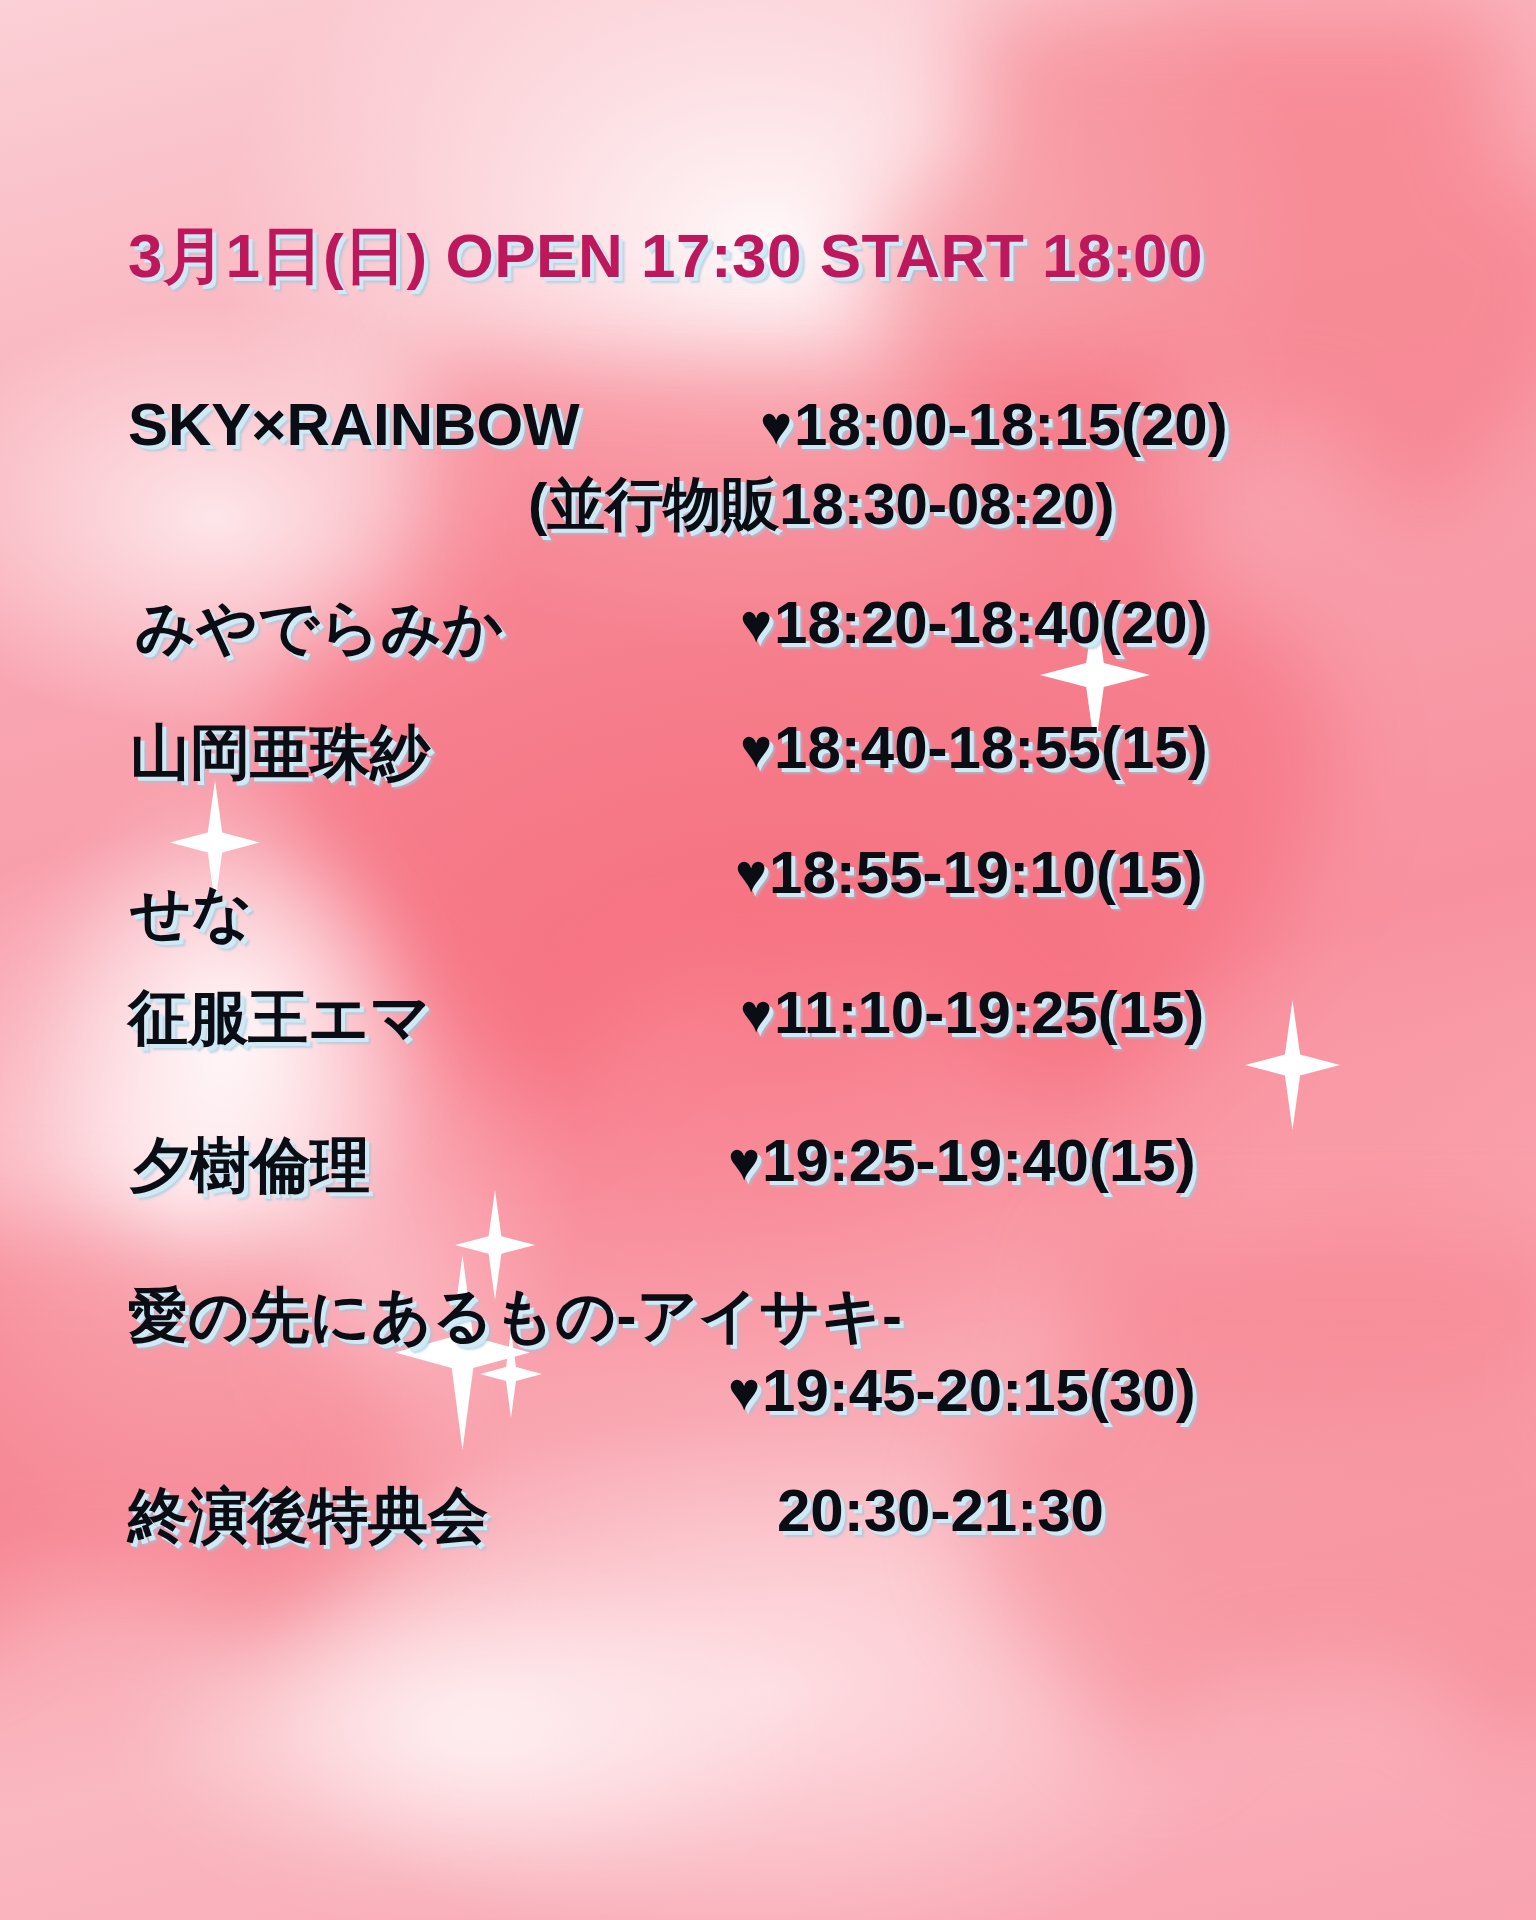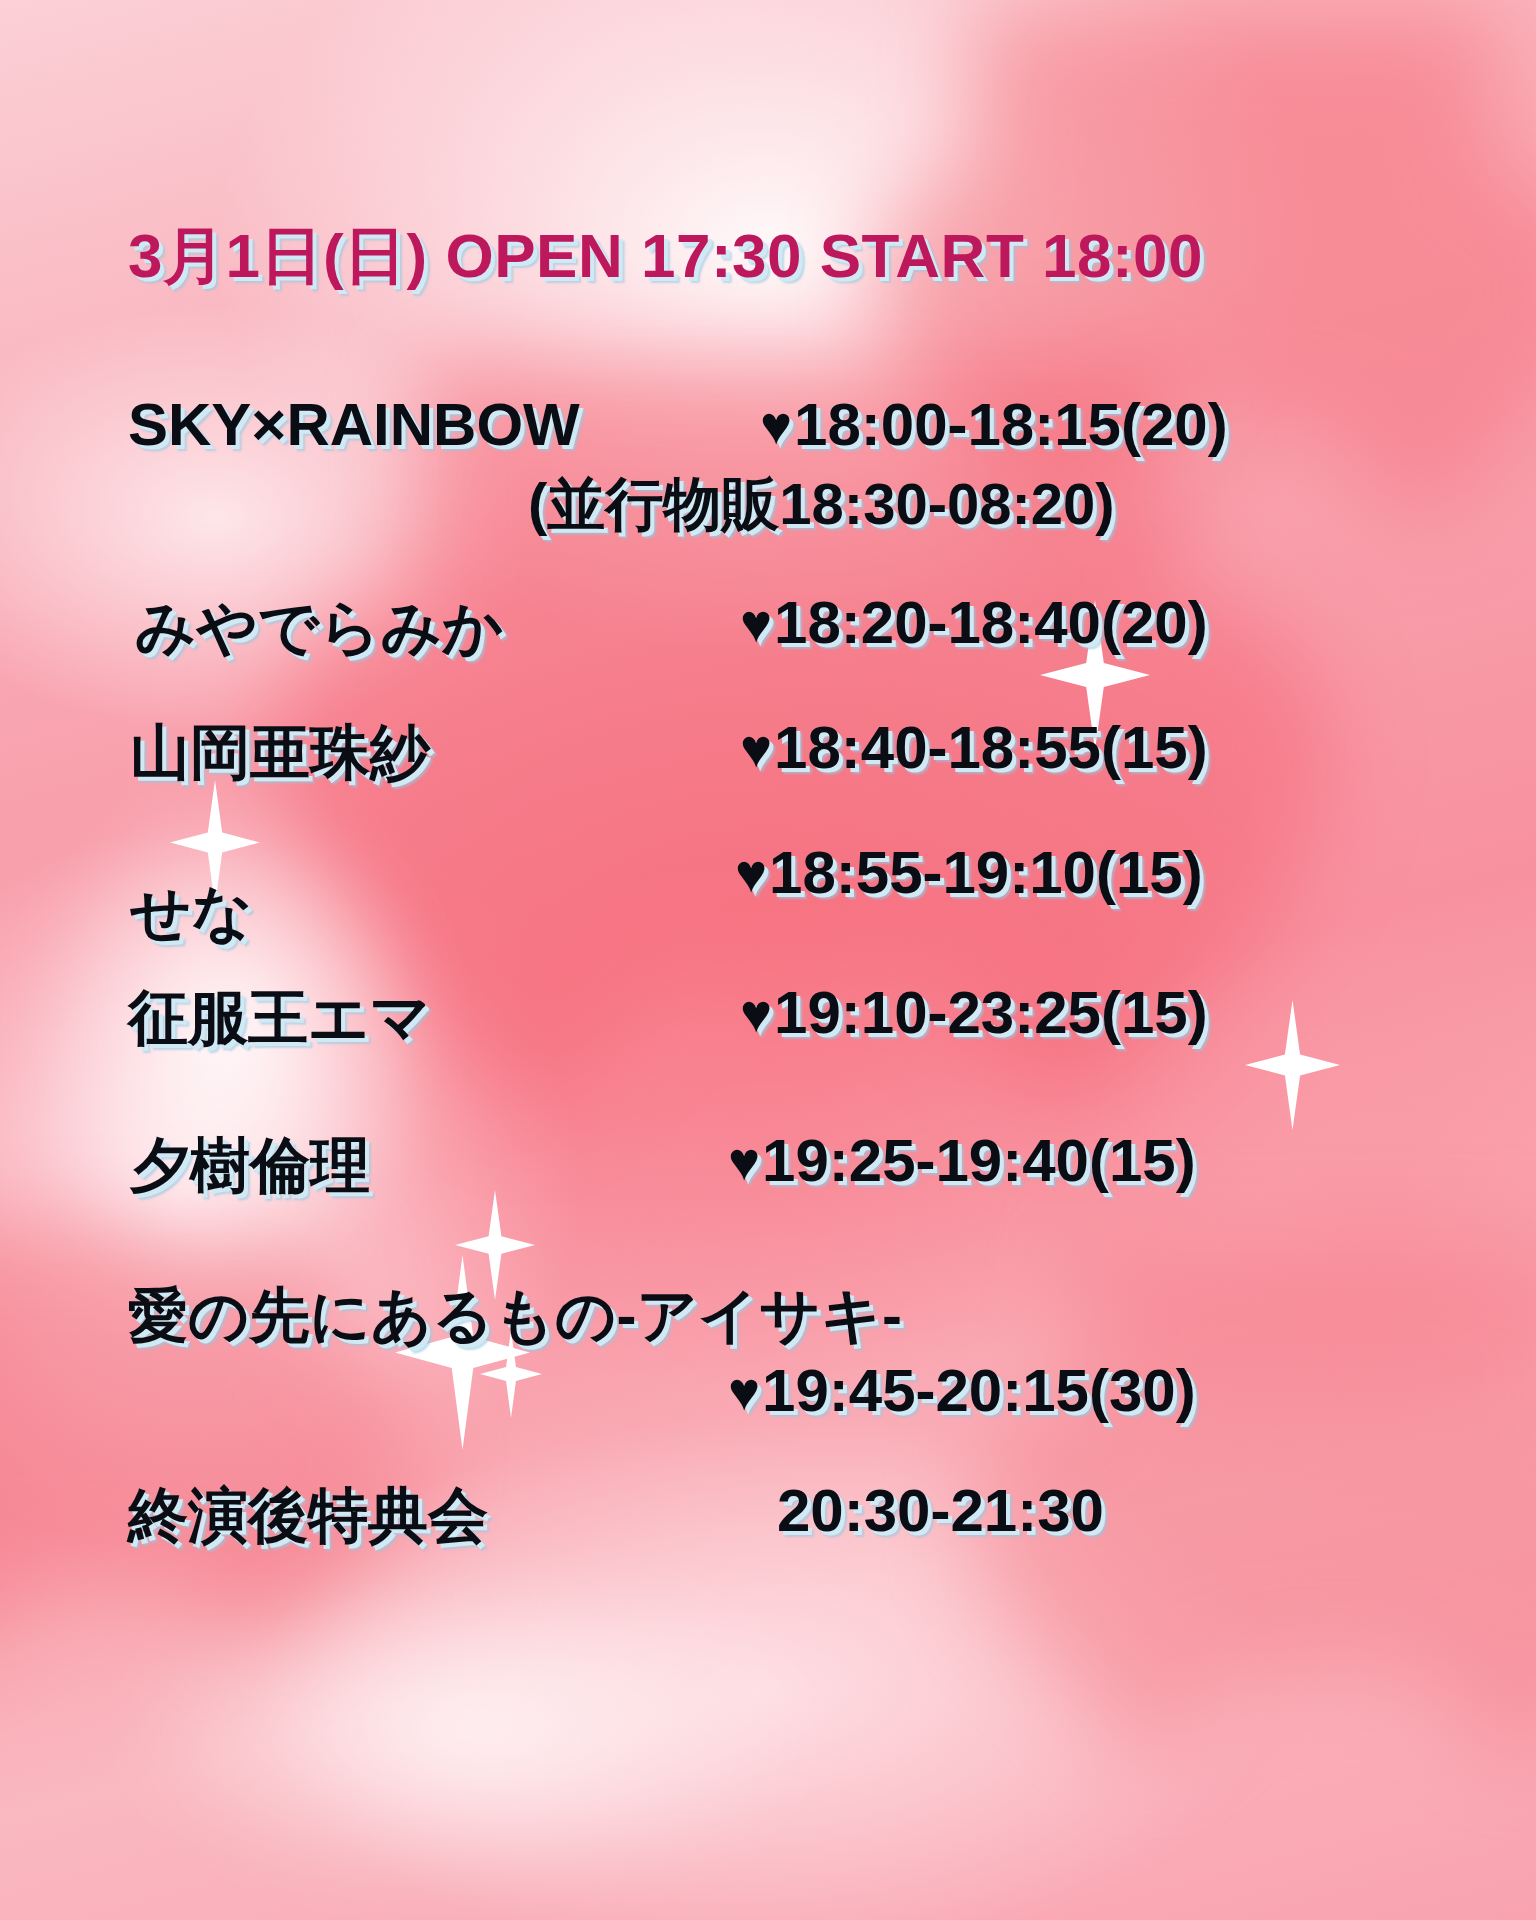--- a/index.html
+++ b/index.html
@@ -246,21 +246,21 @@
         <div class="row-time" style="left:735px; top:0;">
           <span class="heart-bullet">♥</span>
           <span>18:55-19:10(15)</span>
         </div>
       </div>
 
       <div class="row" style="height:140px;">
         <div class="row-name" style="left:128px; top:0;">征服王エマ</div>
         <div class="row-time" style="left:740px; top:0;">
           <span class="heart-bullet">♥</span>
-          <span>19:10-23:25(15)</span>
+          <span>11:10-19:25(15)</span>
         </div>
       </div>
 
       <div class="row" style="height:150px;margin-top:8px;">
         <div class="row-name" style="left:130px; top:0;">夕樹倫理</div>
         <div class="row-time" style="left:728px; top:0;">
           <span class="heart-bullet">♥</span>
           <span>19:25-19:40(15)</span>
         </div>
       </div>

